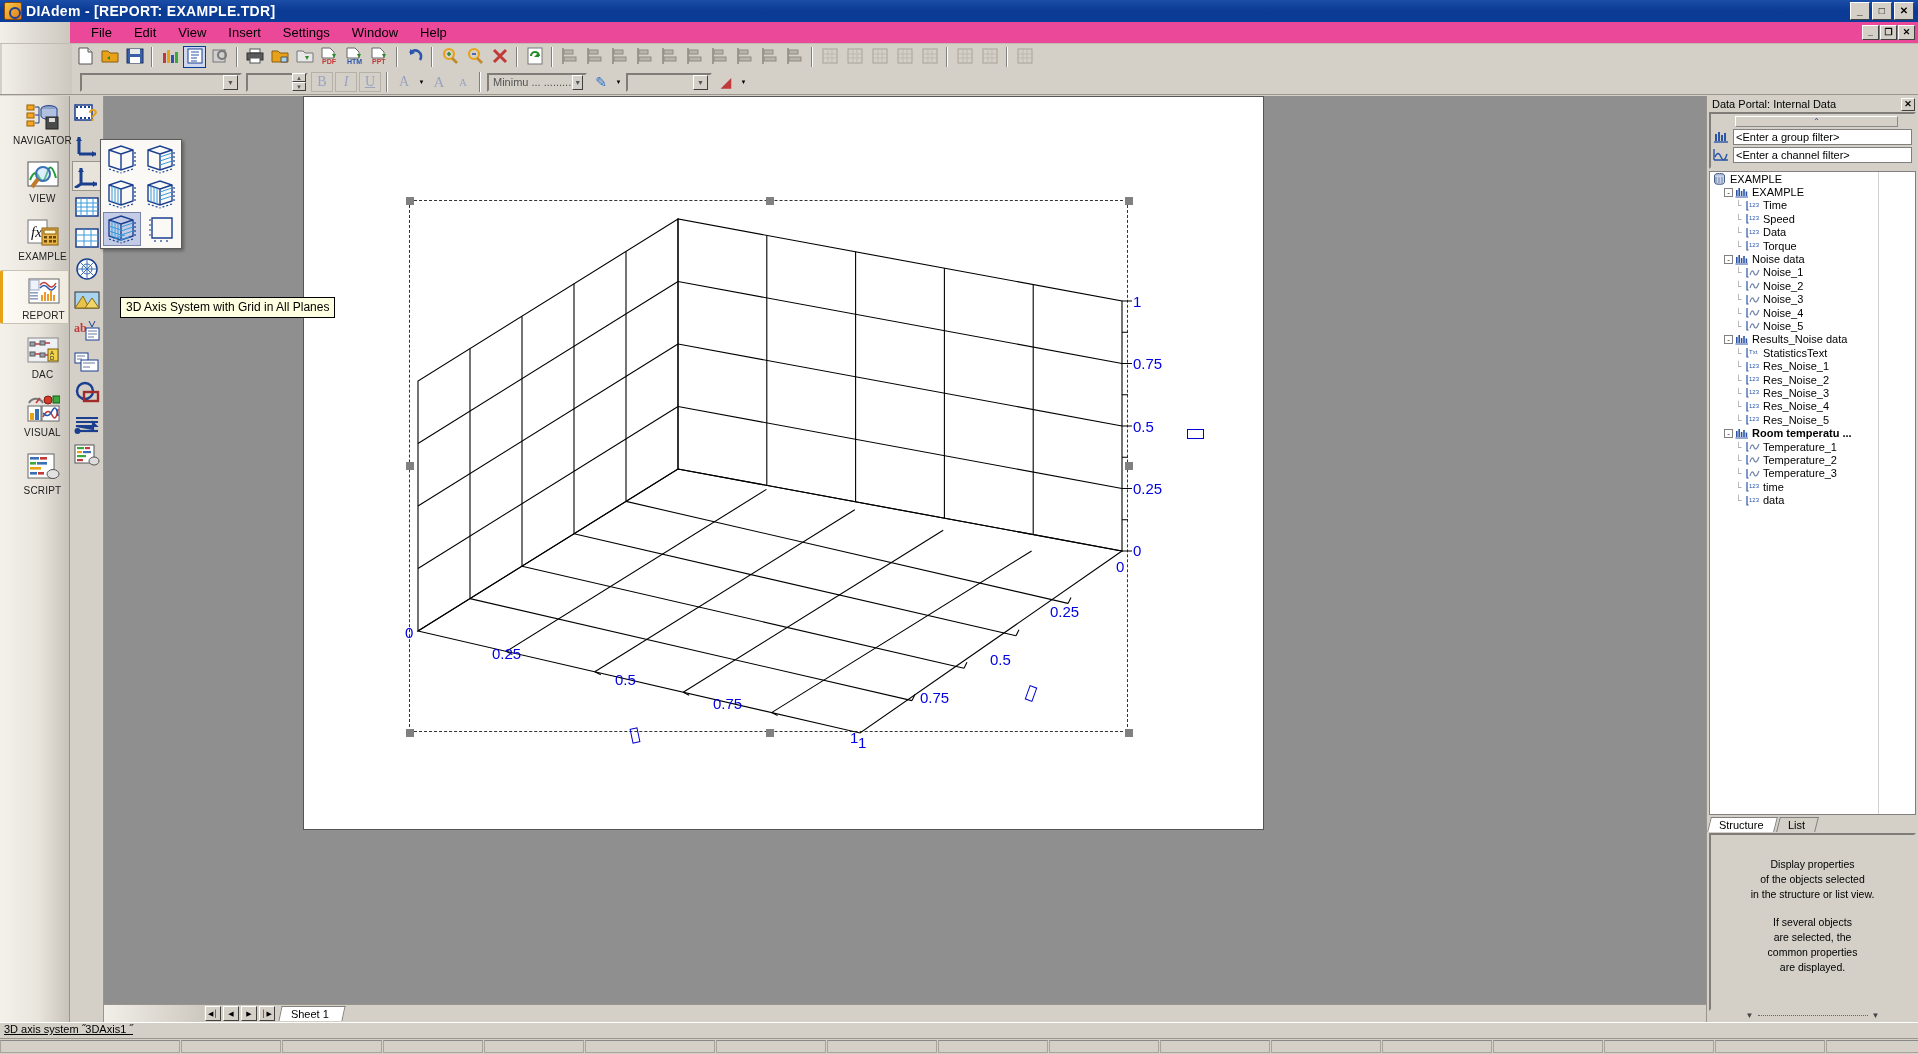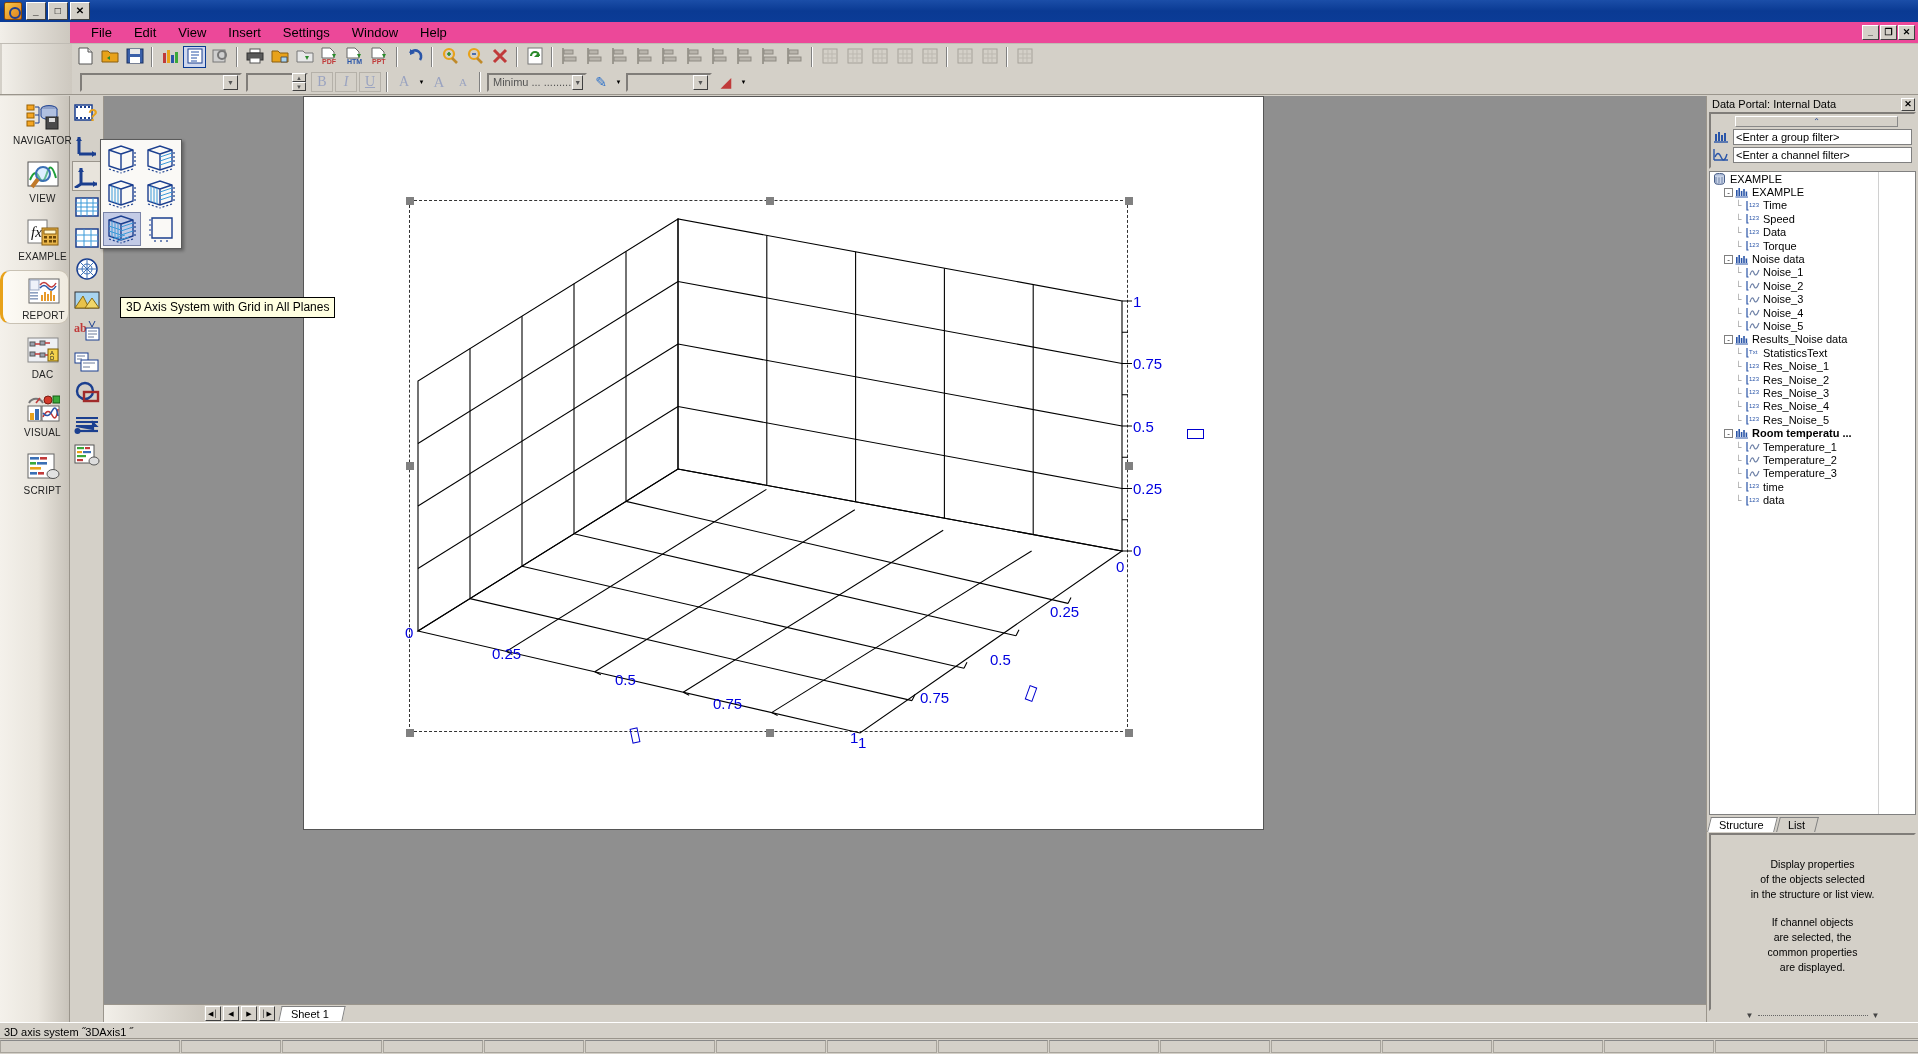--- a/index.html
+++ b/index.html
@@ -119,21 +119,21 @@
   }
   .rail-item .ricon {
     width: 36px; height: 32px; margin-bottom: 2px;
     display: flex; align-items: center; justify-content: center;
   }
   .rail-item .rlabel { font-size: 10px; color: #222; letter-spacing: .2px; }
   .rail-item.active {
     background: linear-gradient(to right,#fdfbf6,#efeadf);
     border: 1px solid #c9c2b4;
     border-left: 3px solid #e8a21a;
-    border-radius: 10px;
+    border-radius: 2px;
   }
 
   
   #palette {
     width: 34px; flex: 0 0 34px;
     background: #d4d0c8;
     border-right: 1px solid #9a958c;
     padding-top: 2px;
   }
   .pbtn {
@@ -276,41 +276,42 @@
   #preview {
     border: 2px inset #d4d0c8; background:#d4d0c8; flex: 1 1 auto;
     padding: 2px; font-size: 10.5px; text-align: center; line-height: 1.4;
   }
   #preview .pvtitle { margin-bottom: 1px; }
 
   
   #statusbar {
     position: absolute; left: 0; right: 0; bottom: 16px; height: 16px;
     background: #d4d0c8; border-top: 1px solid #fff;
-    display: flex; align-items: flex-end;
+    display: flex; align-items: flex-start; text-decoration: underline;
   }
   #statusbar .stxt { font-size: 11px; padding-left: 4px; }
   #bottomstrip {
     position: absolute; left:0; right:0; bottom:0; height:16px;
     background: #d4d0c8; border-top: 1px solid #9a958c;
     display:flex; align-items:center;
   }
   #bottomstrip .cell { height: 13px; border: 1px solid #a8a49c; border-top-color:#888; flex: 0 0 auto; margin-right: 1px;}
 
   .axlabel {
     position: absolute; color: #0000e0; font-size: 15px;
     font-family: "Liberation Sans", sans-serif; white-space: nowrap;
   }
   .marker { position:absolute; border: 1px solid #0000d0; }
 </style>
 </head>
 <body>
 
 <div id="titlebar">
   <div class="tb-icon"></div>
+  <div class="tb-title">DIAdem - [REPORT:   EXAMPLE.TDR]</div>
   <div class="tb-btns">
     <div class="winbtn">_</div>
     <div class="winbtn">□</div>
     <div class="winbtn">✕</div>
   </div>
 </div>
 
 <div id="menurow">
   <div id="menu-left-pad"></div>
   <div id="menubar">
@@ -1258,21 +1259,21 @@
       <div class="sltab">
         <span>List</span>
       </div>
     </div>
 
     <div id="propbox">
       <div>Display properties</div>
       <div>of the objects selected</div>
       <div>in the structure or list view.</div>
       <div style="height:12px"></div>
-      <div>If channel objects</div>
+      <div>If several objects</div>
       <div>are selected, the</div>
       <div>common properties</div>
       <div>are displayed.</div>
     </div>
 
     <div id="splitter">
       <span>▼</span>
       <span class="dots"></span>
       <span>▼</span>
     </div>

